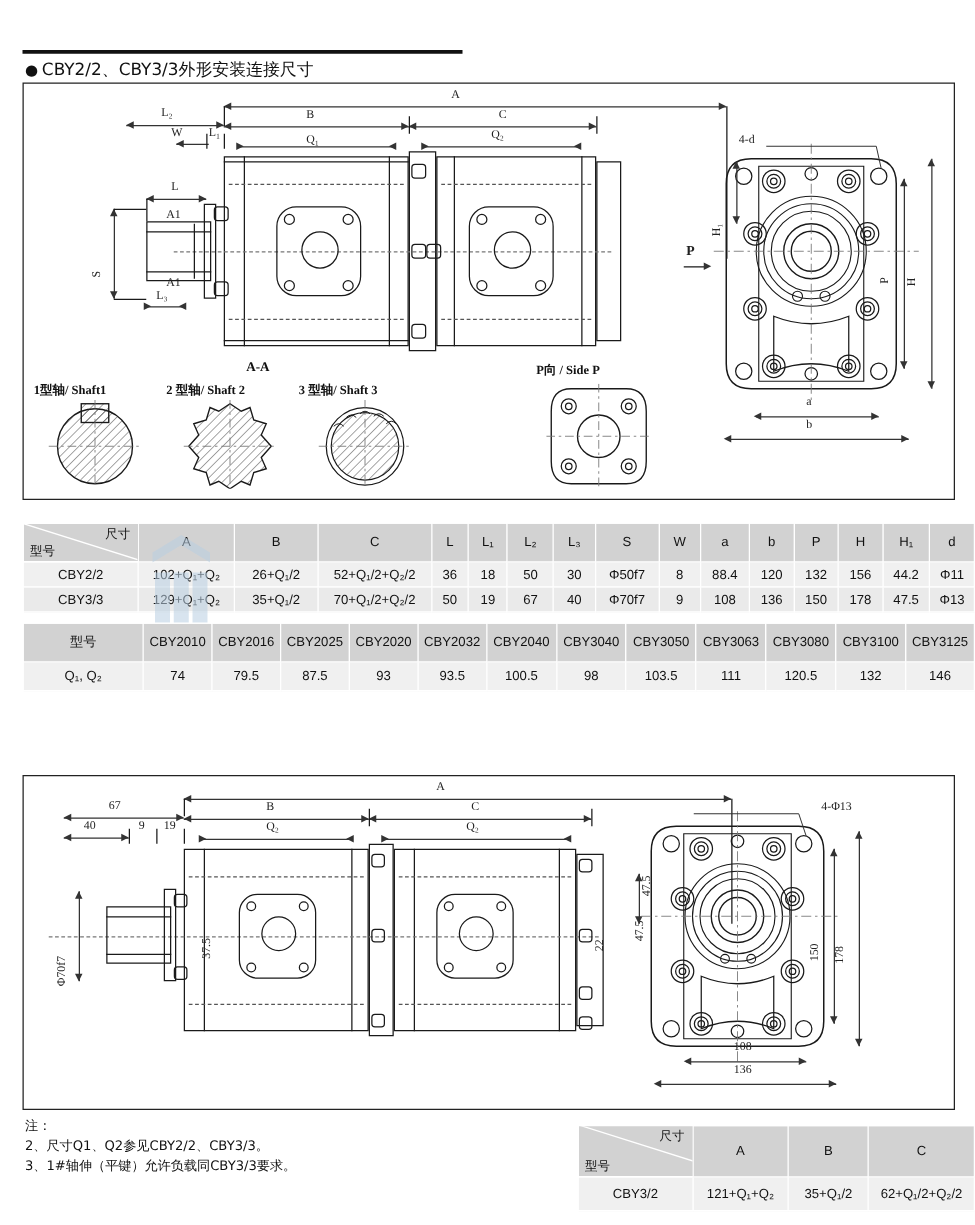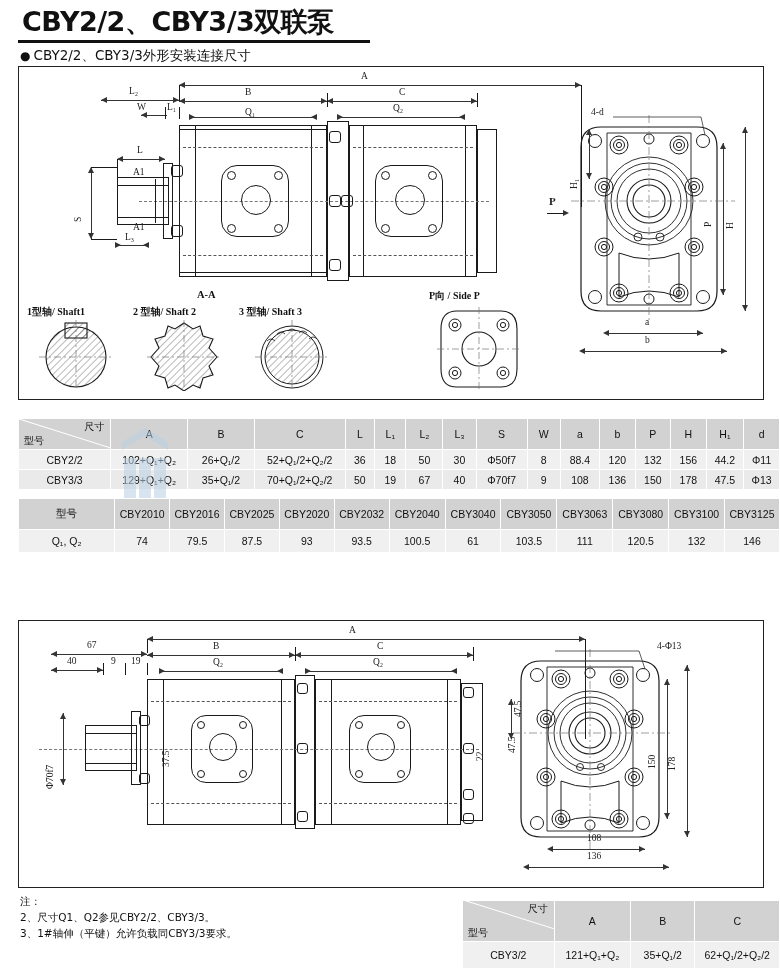--- a/index.html
+++ b/index.html
@@ -126,21 +126,20 @@
     font-size:20px;color:#c3d4e4;letter-spacing:2.5px;
     font-family:"Liberation Sans",sans-serif;white-space:nowrap;
   }
   .wm-logo{position:absolute;left:0px;top:18px;width:54px;height:74px;}
 </style>
 </head>
 <body>
 
 <div class="page">
 
-  <div class="main-title">CBY2/2、CBY3/3双联泵</div>
   <div class="title-rule"></div>
 
   <div class="sub-head" id="subhead1">
     <span class="bullet">●</span><span>CBY2/2、CBY3/3外形安装连接尺寸</span>
   </div>
 
   <div class="frame" id="frame1">
 
     <div class="dimline" style="left:160px;top:18px;width:402px;"></div>
     <div class="arw arw-l" style="left:160px;top:15px;"></div>
@@ -477,21 +476,21 @@
     </thead>
     <tbody class="tbody">
       <tr>
         <td style="height:22px;">Q₁, Q₂</td>
         <td>74</td>
         <td>79.5</td>
         <td>87.5</td>
         <td>93</td>
         <td>93.5</td>
         <td>100.5</td>
-        <td>61</td>
+        <td>98</td>
         <td>103.5</td>
         <td>111</td>
         <td>120.5</td>
         <td>132</td>
         <td>146</td>
       </tr>
     </tbody>
   </table>
 
   <div class="wm">

